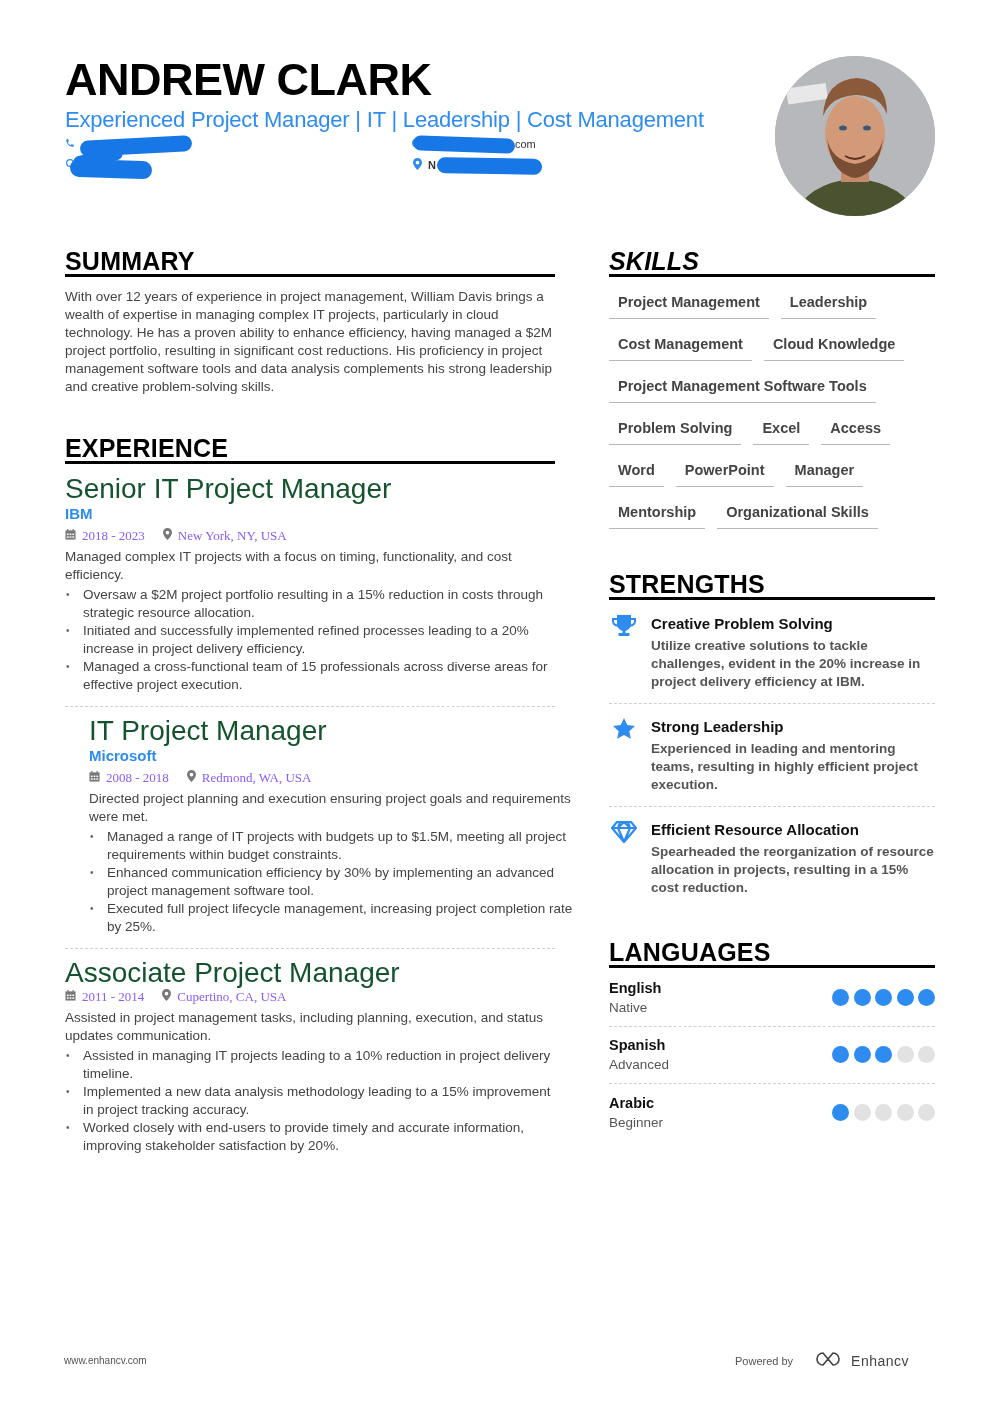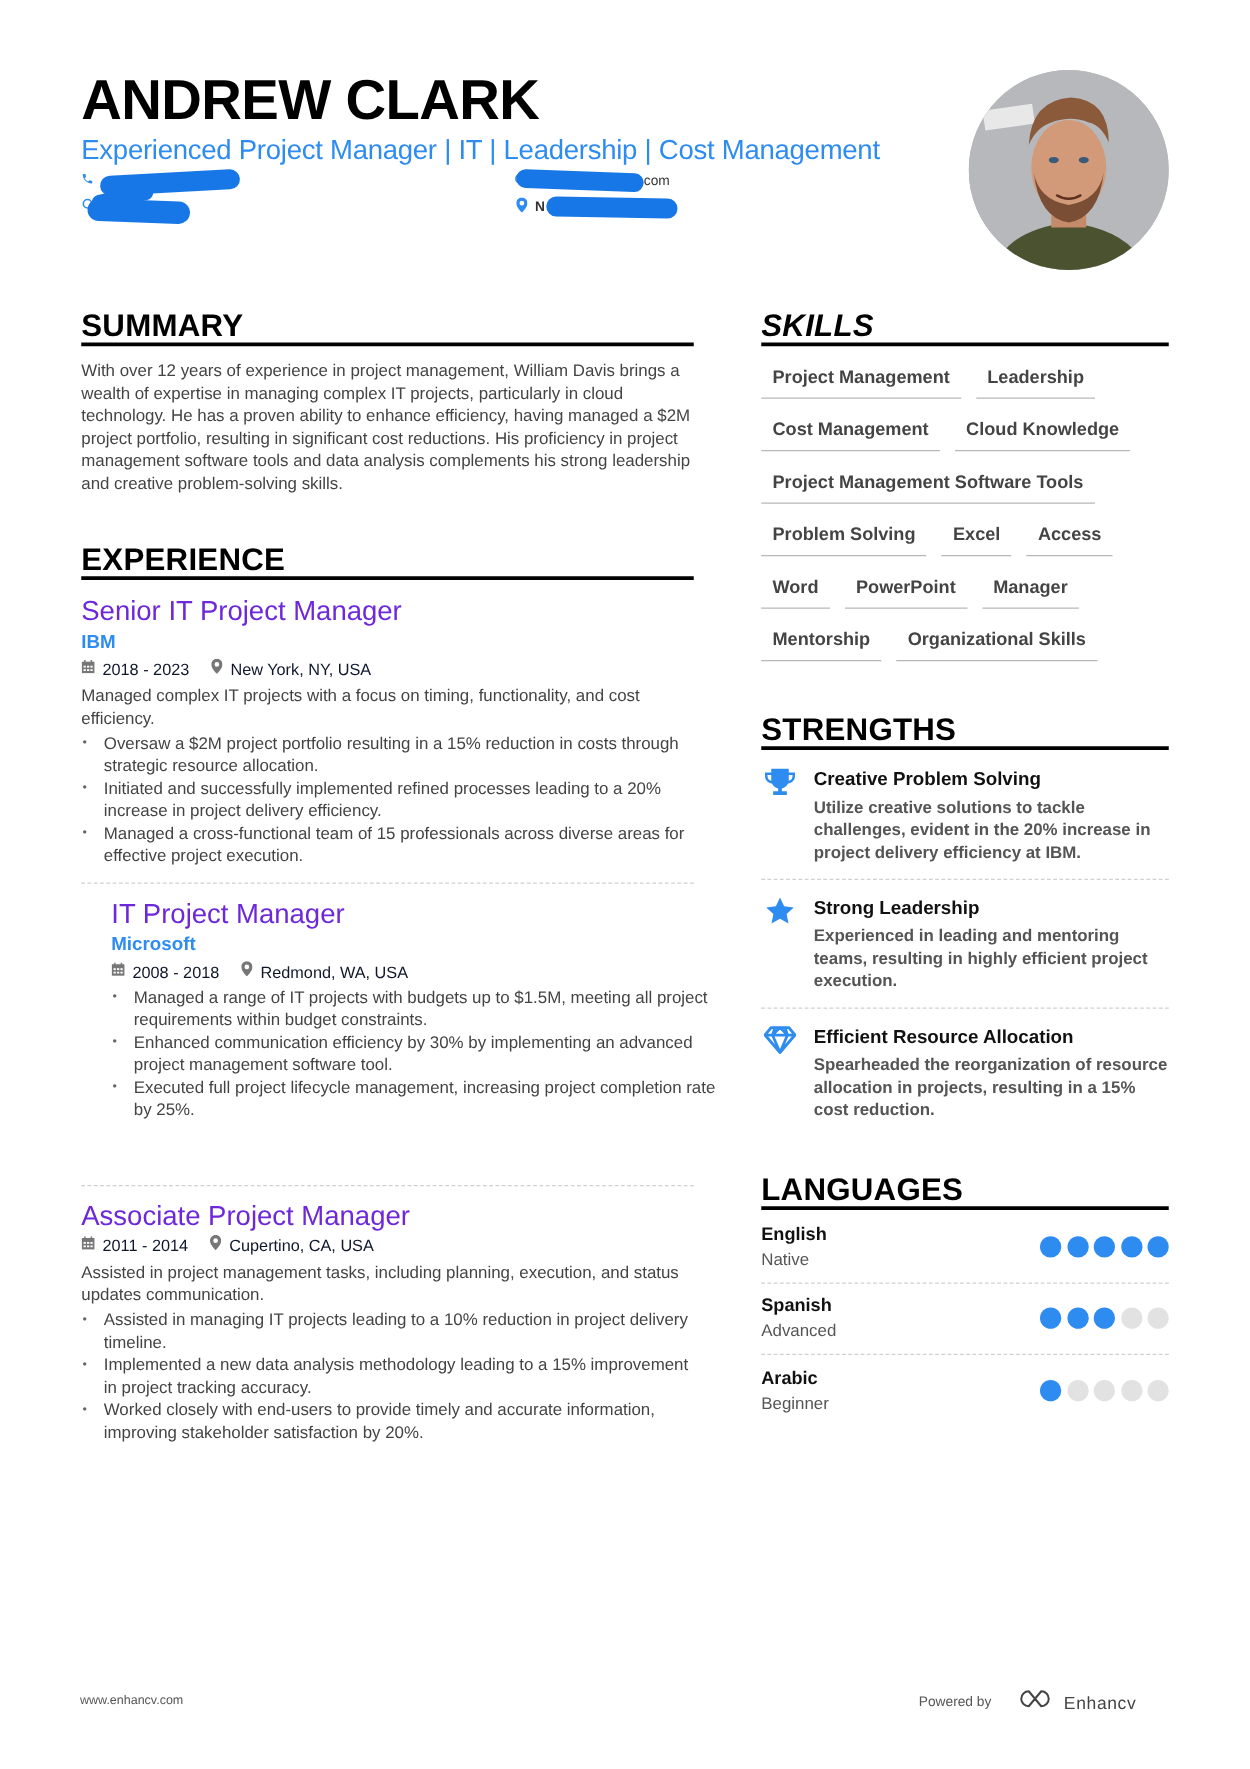--- a/index.html
+++ b/index.html
@@ -40,23 +40,23 @@
     }
     .section-rule { position: absolute; height: 3px; background: #000; }
 
     .body-text { font-size: 13.5px; line-height: 18px; color: #444; }
 
     
     .summary { position: absolute; left: 65px; top: 288px; width: 492px; }
 
     
     .job { position: absolute; left: 65px; width: 492px; }
-    .job-title { font-size: 22px; color: #6d28d9; line-height: 26px; }
+    .job-title { font-size: 28px; color: #14532d; line-height: 26px; }
     .job-company { font-size: 15px; font-weight: 700; color: #2e8cf0; line-height: 22px; margin-top: 1px; }
-    .job-meta { display: flex; align-items: flex-end; font-size: 13px; color: #0f172a; line-height: 18px; margin-top: 2px; }
+    .job-meta { display: flex; align-items: flex-end; font-size: 13px; color: #8b5cf6; line-height: 18px; margin-top: 2px; font-family: Liberation Serif, serif; }
     .job-meta .mico { color: #777; font-size: 11px; margin-right: 6px; }
     .job-meta .loc { margin-left: 18px; }
     .job-desc { margin-top: 3px; }
     .bullets { list-style: none; margin-top: 2px; }
     .bullets li { position: relative; padding-left: 18px; font-size: 13.5px; line-height: 18px; color: #444; }
     .bullets li::before { content: "•"; position: absolute; left: 1px; top: 0; color: #666; font-size: 10px; }
     .dashed { position: absolute; left: 65px; width: 490px; border-top: 1px dashed #d0d0d0; }
 
     
     .skills { position: absolute; left: 609px; top: 288px; width: 330px; display: flex; flex-wrap: wrap; }
@@ -210,20 +210,21 @@
           </svg>
       </span>
       <span>2008 - 2018</span>
       <span class="mico loc">
         <svg width="9" height="12" viewBox="0 0 24 32">
             <path fill="#777" d="M12 0C5.4 0 0 5.4 0 12c0 9 12 20 12 20s12-11 12-20C24 5.4 18.6 0 12 0zm0 17a5 5 0 110-10 5 5 0 010 10z"></path>
           </svg>
       </span>
       <span>Redmond, WA, USA</span>
     </div>
+    <div class="job-desc body-text">Directed project planning and execution ensuring project goals and requirements were met.</div>
     <ul class="bullets">
       <li>Managed a range of IT projects with budgets up to $1.5M, meeting all project requirements within budget constraints.</li>
       <li>Enhanced communication efficiency by 30% by implementing an advanced project management software tool.</li>
       <li>Executed full project lifecycle management, increasing project completion rate by 25%.</li>
     </ul>
   </div>
   <div class="dashed" style="top:948px;"></div>
 
   <div class="job" style="top:960px;">
     <div class="job-title">Associate Project Manager</div>

